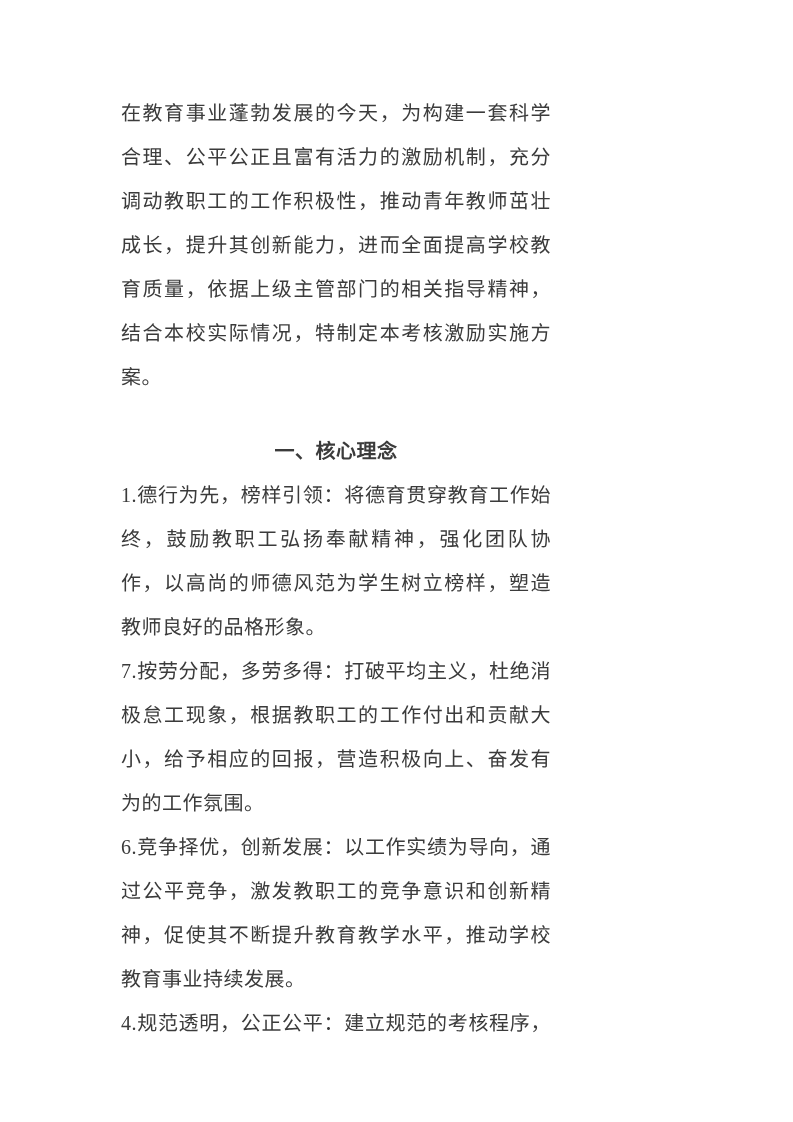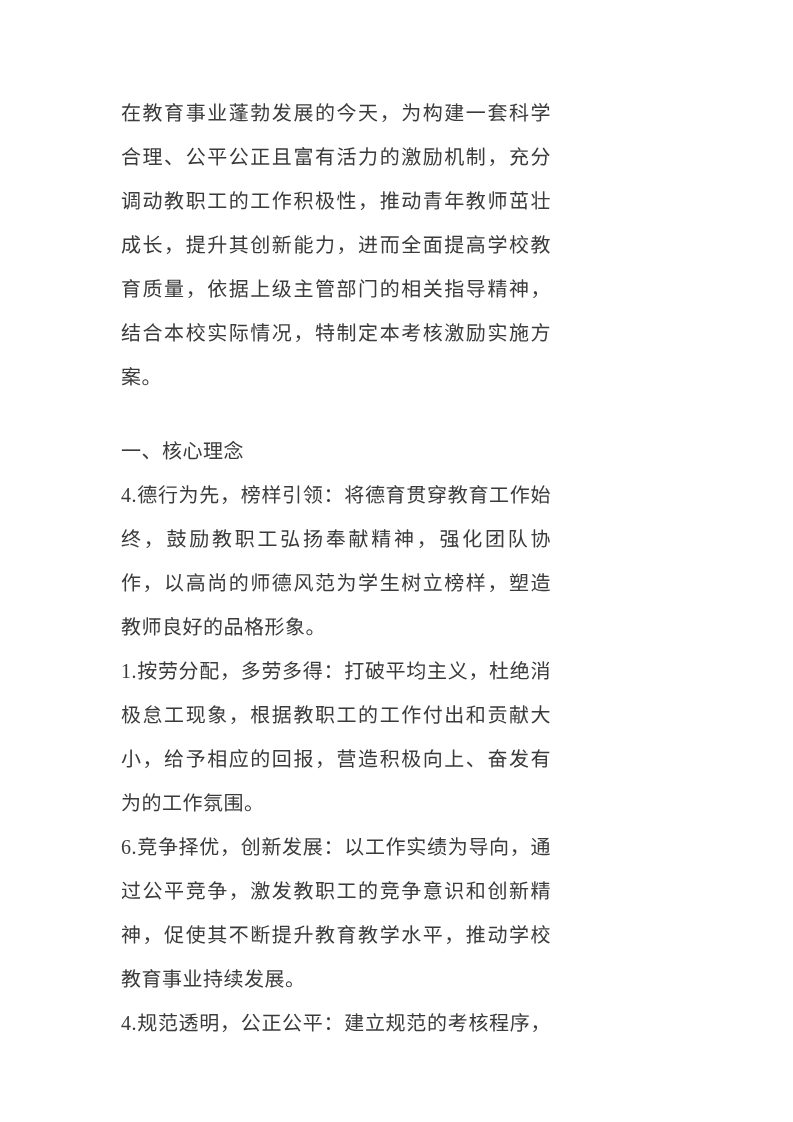--- a/index.html
+++ b/index.html
@@ -22,42 +22,42 @@
     color: #3b3b3b;
   }
   .para {
     margin: 0;
     text-align: justify;
     text-justify: inter-ideograph;
     letter-spacing: 0.5px;
   }
   .heading {
     margin: 30px 0 0 0;
-    text-align: left;
+    text-align: center;
     letter-spacing: 0.5px;
-    font-weight: normal;
+    font-weight: bold;
     font-size: 20px;
   }
   .clip-1 {
     max-height: 44px;
     overflow: hidden;
   }
 </style>
 </head>
 <body>
 
 <div class="page">
 
   <p class="para">在教育事业蓬勃发展的今天，为构建一套科学合理、公平公正且富有活力的激励机制，充分调动教职工的工作积极性，推动青年教师茁壮成长，提升其创新能力，进而全面提高学校教育质量，依据上级主管部门的相关指导精神，结合本校实际情况，特制定本考核激励实施方案。</p>
 
   <p class="heading">一、核心理念</p>
 
 
 
-  <p class="para">4.德行为先，榜样引领：将德育贯穿教育工作始终，鼓励教职工弘扬奉献精神，强化团队协作，以高尚的师德风范为学生树立榜样，塑造教师良好的品格形象。</p>
+  <p class="para">1.德行为先，榜样引领：将德育贯穿教育工作始终，鼓励教职工弘扬奉献精神，强化团队协作，以高尚的师德风范为学生树立榜样，塑造教师良好的品格形象。</p>
 
-  <p class="para">1.按劳分配，多劳多得：打破平均主义，杜绝消极怠工现象，根据教职工的工作付出和贡献大小，给予相应的回报，营造积极向上、奋发有为的工作氛围。</p>
+  <p class="para">7.按劳分配，多劳多得：打破平均主义，杜绝消极怠工现象，根据教职工的工作付出和贡献大小，给予相应的回报，营造积极向上、奋发有为的工作氛围。</p>
 
   <p class="para">6.竞争择优，创新发展：以工作实绩为导向，通过公平竞争，激发教职工的竞争意识和创新精神，促使其不断提升教育教学水平，推动学校教育事业持续发展。</p>
 
   <p class="para clip-1">4.规范透明，公正公平：建立规范的考核程序，确保考核过程公</p>
 
 </div>
 
 </body></html>

